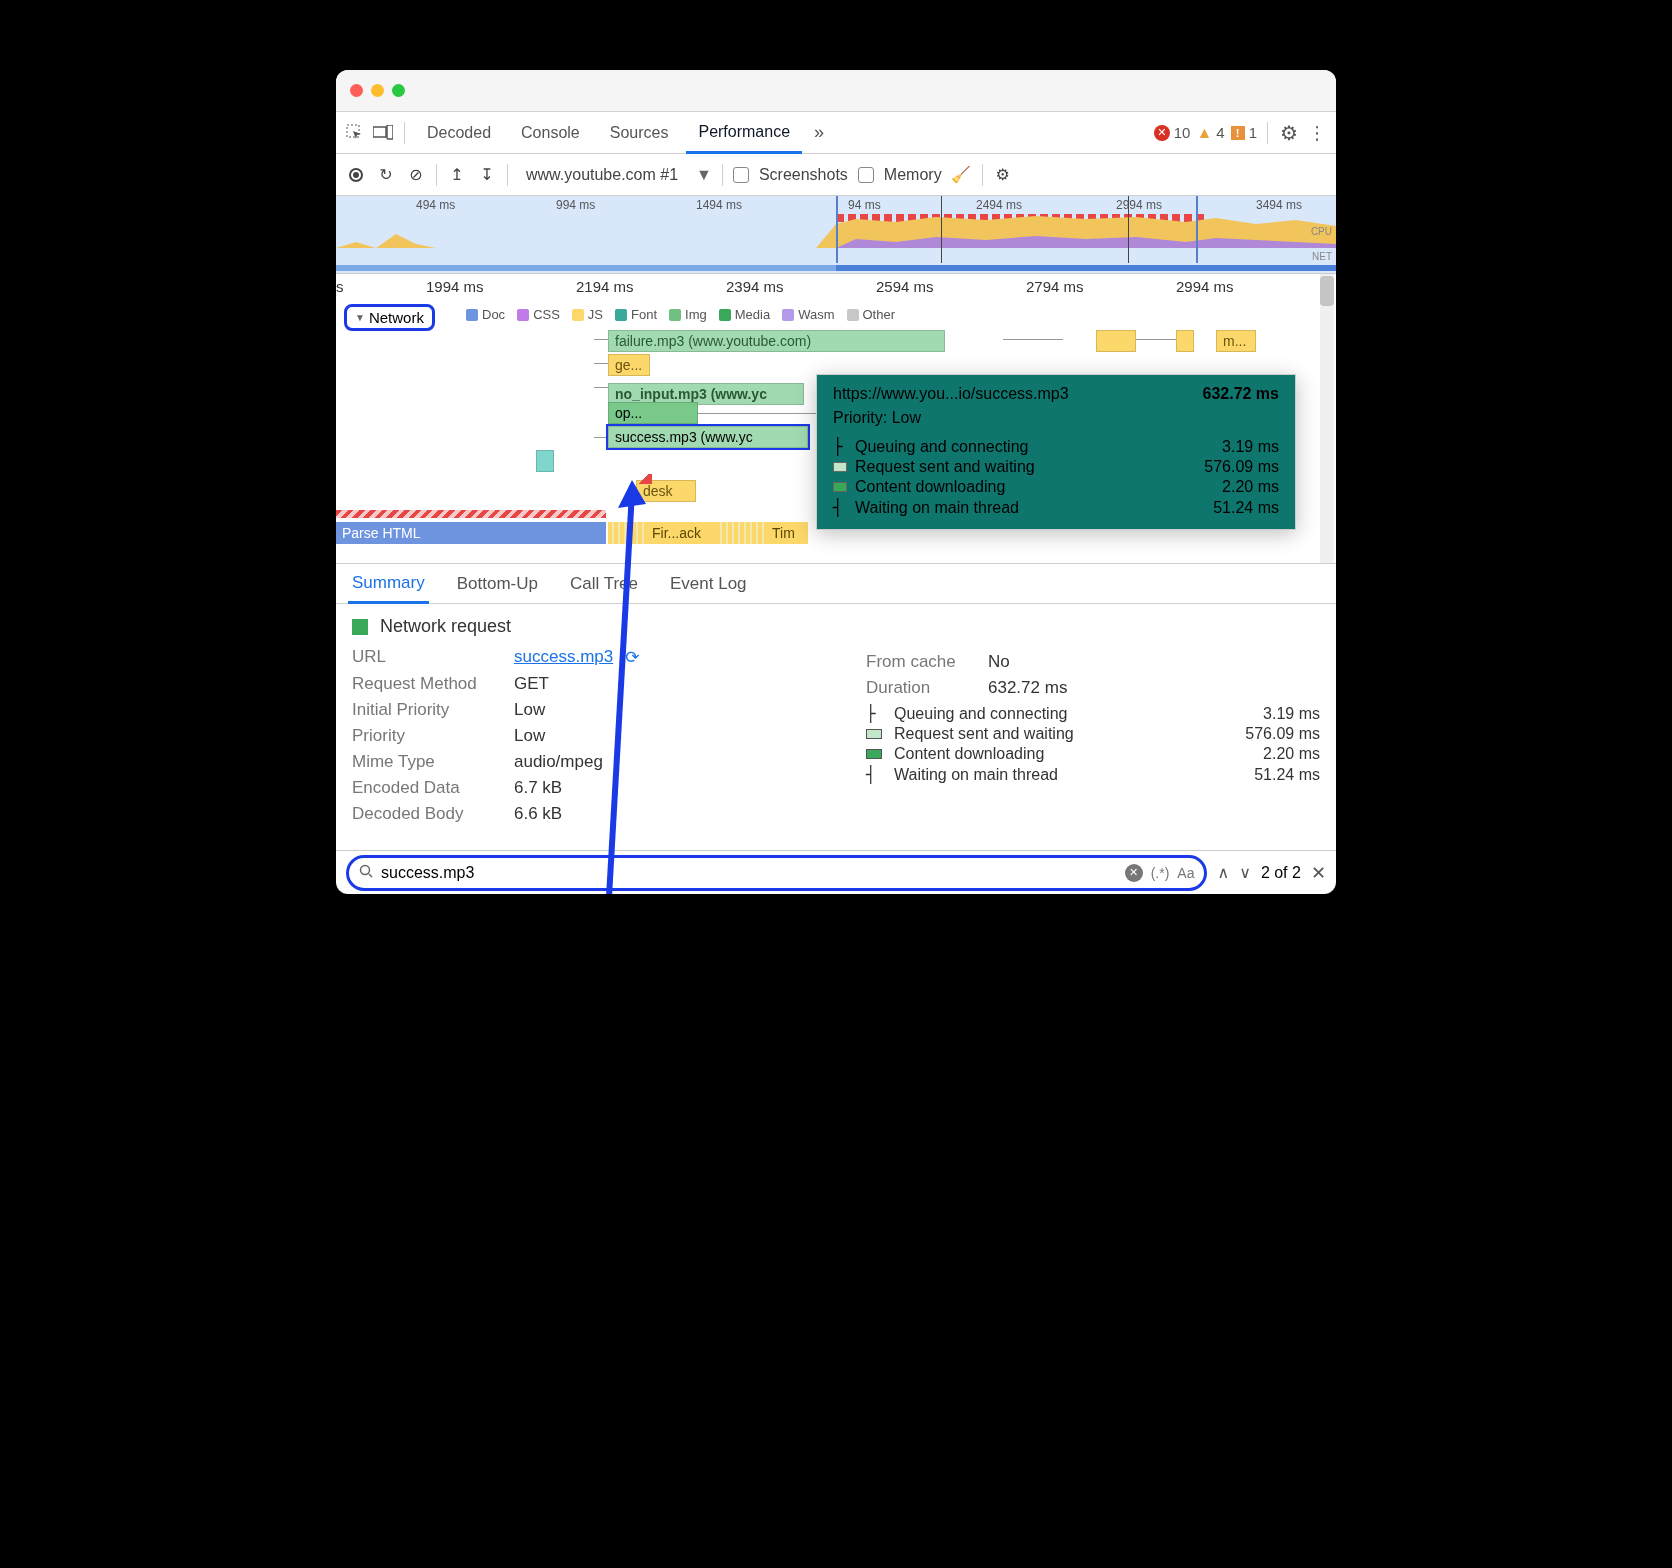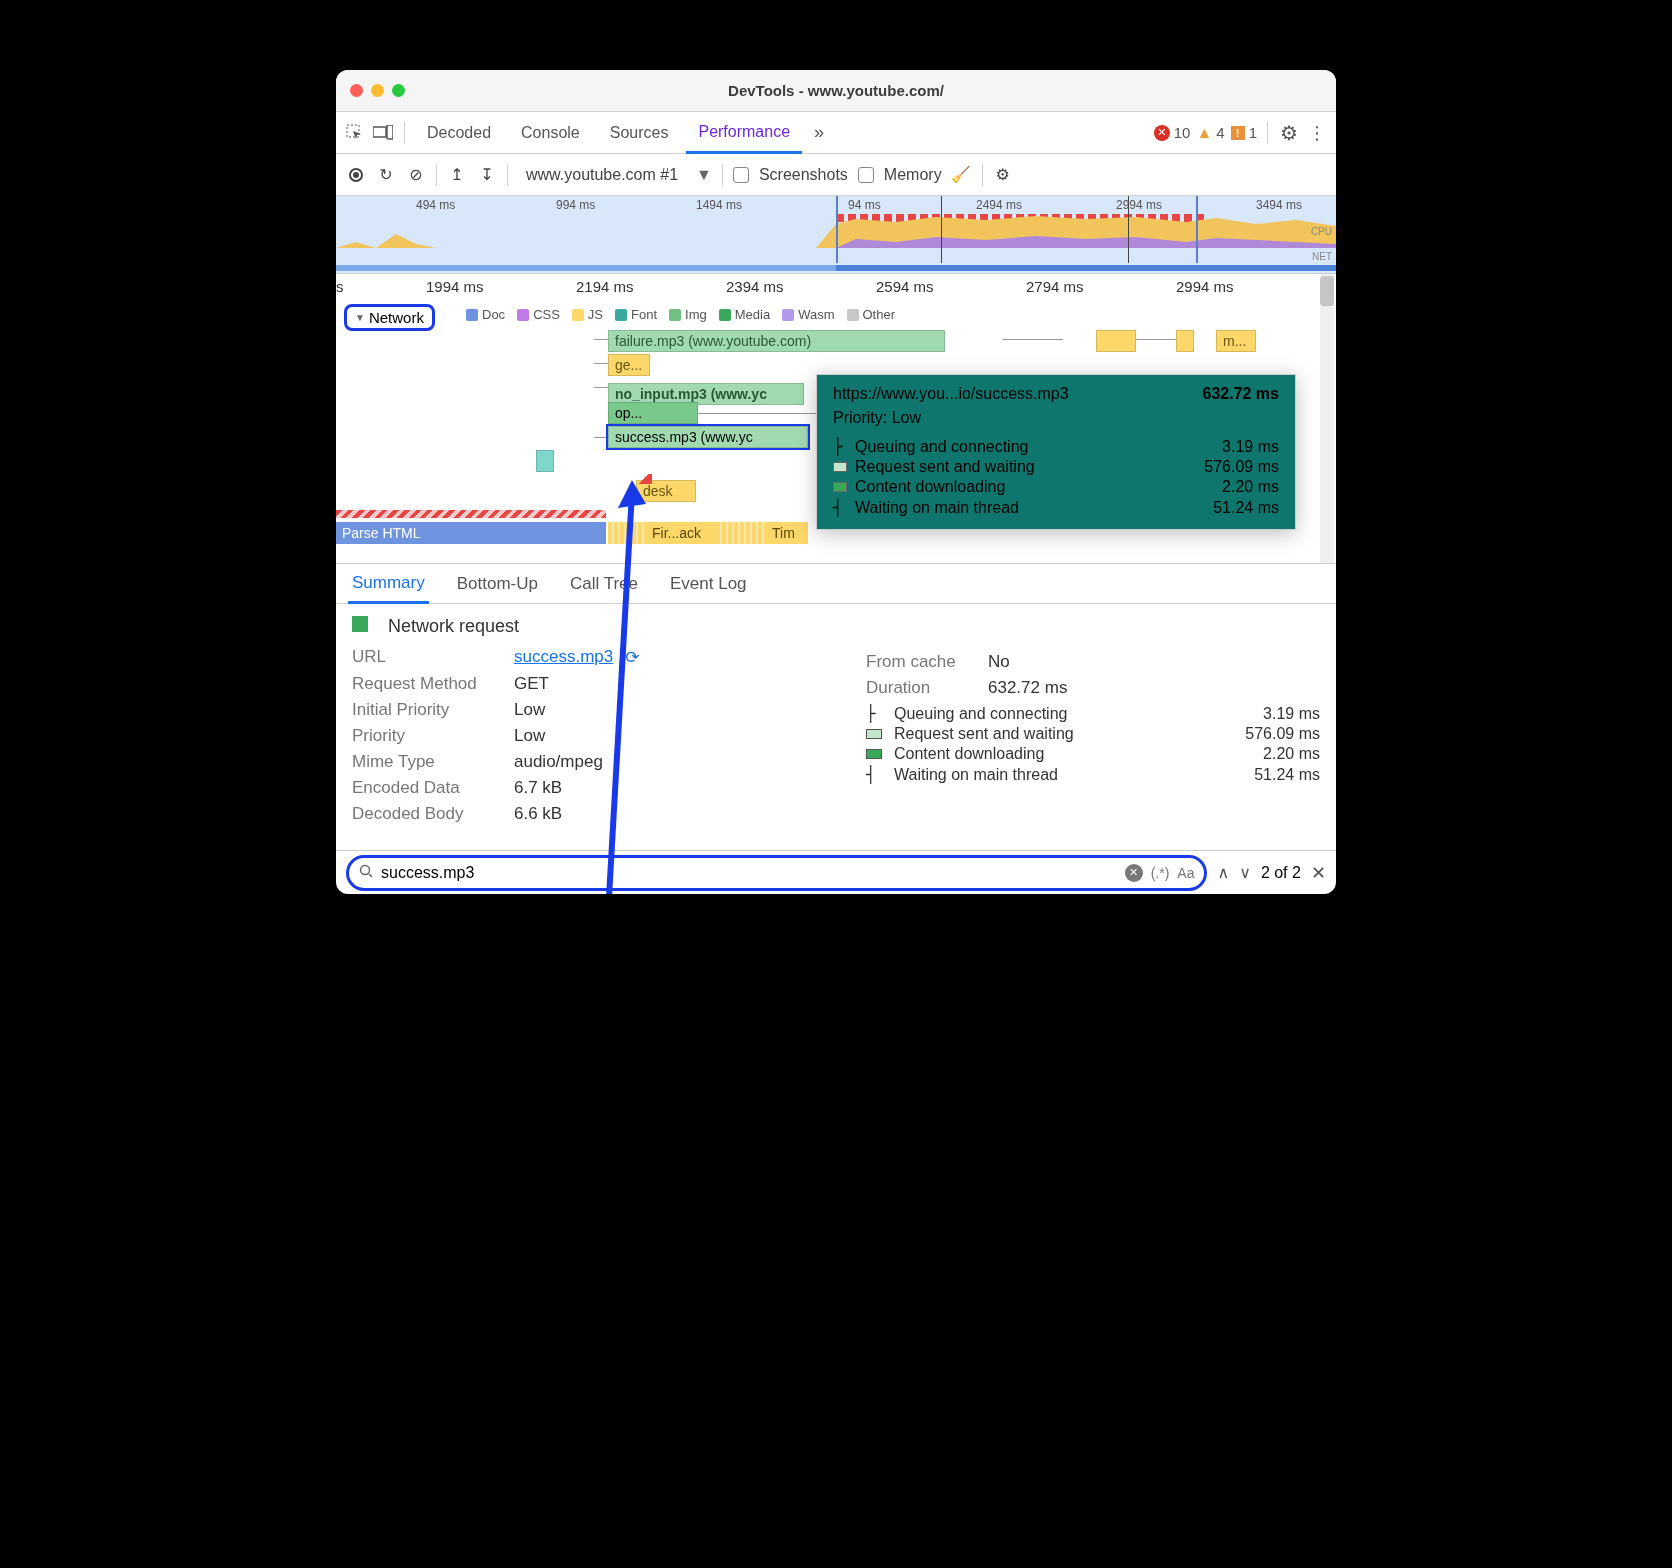--- a/index.html
+++ b/index.html
@@ -7,21 +7,21 @@
 .window { width: 1000px; background: #fff; border-radius: 12px; overflow: hidden; box-shadow: 0 20px 60px rgba(0,0,0,0.8); position: relative; }
 .titlebar { height: 42px; background: #f5f5f5; border-bottom: 1px solid #d0d0d0; display: flex; align-items: center; position: relative; }
 .traffic { display: flex; gap: 8px; padding-left: 14px; }
 .dot { width: 13px; height: 13px; border-radius: 50%; }
 .dot.r { background: #ff5f57; } .dot.y { background: #febc2e; } .dot.g { background: #28c840; }
 .title { position: absolute; left: 0; right: 0; text-align: center; font-size: 15px; font-weight: 600; color: #3c3c3c; }
 .tabs { height: 42px; border-bottom: 1px solid #d0d0d0; display: flex; align-items: center; padding: 0 8px; gap: 6px; font-size: 16px; color: #555; }
 .tabs .ico { width: 22px; height: 22px; display: flex; align-items: center; justify-content: center; color: #555; }
 .tabs .sep { width: 1px; height: 22px; background: #d0d0d0; margin: 0 4px; }
 .tab { padding: 0 12px; height: 100%; display: flex; align-items: center; }
-.tab.active { color: #6d28d9; border-bottom: 3px solid #1a73e8; margin-bottom: -1px; }
+.tab.active { color: #0f172a; border-bottom: 3px solid #1a73e8; margin-bottom: -1px; }
 .badge { display: inline-flex; align-items: center; gap: 4px; font-size: 15px; }
 .badge .c { width: 16px; height: 16px; border-radius: 50%; display: flex; align-items: center; justify-content: center; font-size: 11px; color: #fff; }
 .toolbar { height: 42px; border-bottom: 1px solid #d0d0d0; display: flex; align-items: center; padding: 0 10px; gap: 10px; font-size: 16px; color: #444; }
 .toolbar .ico { width: 20px; height: 20px; display: flex; align-items: center; justify-content: center; }
 .recdot { width: 14px; height: 14px; border: 2px solid #444; border-radius: 50%; display: inline-block; }
 .recdot::after { content:''; display:block; width:6px; height:6px; background:#444; border-radius:50%; margin:2px; }
 .cb { width: 16px; height: 16px; border: 1.5px solid #888; border-radius: 3px; display: inline-block; }
 .overview { height: 78px; background: #d9e7fb; position: relative; border-bottom: 1px solid #ccc; }
 .ov-ticks { position: absolute; top: 2px; left: 0; right: 0; height: 16px; font-size: 12px; color: #555; }
 .ov-tick { position: absolute; }
@@ -50,21 +50,21 @@
 .tooltip { position:absolute; left:480px; top:100px; width:480px; background:#0f766e; border:1px solid #ccc; box-shadow:0 4px 20px rgba(0,0,0,0.25); padding:10px 16px; font-size:16px; z-index:10; }
 .tooltip .hd { display:flex; justify-content:space-between; margin-bottom:6px; }
 .tooltip .row { display:flex; justify-content:space-between; align-items:center; margin:2px 0; }
 .tooltip .lbl { display:flex; align-items:center; gap:8px; }
 .tooltip .mk { width:14px; height:10px; border:1px solid #666; }
 .subtabs { height:40px; display:flex; align-items:center; gap:24px; padding:0 12px; border-bottom:1px solid #d0d0d0; font-size:17px; color:#555; }
 .subtabs .st { padding:0 4px; height:100%; display:flex; align-items:center; }
 .subtabs .st.active { color:#1a73e8; border-bottom:3px solid #1a73e8; margin-bottom:-1px; }
 .summary { padding:12px 16px 20px; font-size:17px; color:#333; display:flex; gap:60px; }
 .summary .col { flex:1; }
-.summary .hdr { display:flex; align-items:flex-start; gap:20px; font-size:18px; margin-bottom:10px; }
+.summary .hdr { display:flex; align-items:center; gap:12px; font-size:18px; margin-bottom:10px; }
 .summary .hdr .sw { width:16px; height:16px; background:#3aa85a; }
 .summary .kv { display:flex; gap:12px; margin:6px 0; }
 .summary .k { color:#777; min-width:150px; }
 .summary a { color:#1a73e8; text-decoration:underline; }
 .dur-rows { margin-top:4px; }
 .dur-row { display:grid; grid-template-columns:20px 1fr auto; gap:8px; align-items:center; margin:2px 0; font-size:16px; }
 .dur-mk { width:16px; height:10px; border:1px solid #555; }
 .search { height:44px; border-top:1px solid #ccc; display:flex; align-items:center; padding:0 10px; gap:10px; font-size:16px; }
 .search-box { flex:1; display:flex; align-items:center; gap:8px; border:3px solid #1a3ae8; border-radius:22px; padding:4px 10px; height:36px; }
 .search-ico { color:#666; font-size:16px; }
@@ -76,21 +76,20 @@
 <body>
 
 <div class="window">
 
   <div class="titlebar">
     <div class="traffic">
       <div class="dot r"></div>
       <div class="dot y"></div>
       <div class="dot g"></div>
     </div>
-    <div class="title">DevTools - www.youtube.com/</div>
   </div>
 
   <div class="tabs">
     <span class="ico">
         <svg width="18" height="18" viewBox="0 0 18 18">
           <rect x="1" y="1" width="12" height="12" fill="none" stroke="#555" stroke-dasharray="2 2"></rect>
           <path d="M7 7 L15 10 L11 11 L10 15 Z" fill="#555"></path>
         </svg>
       </span>
     <span class="ico">

